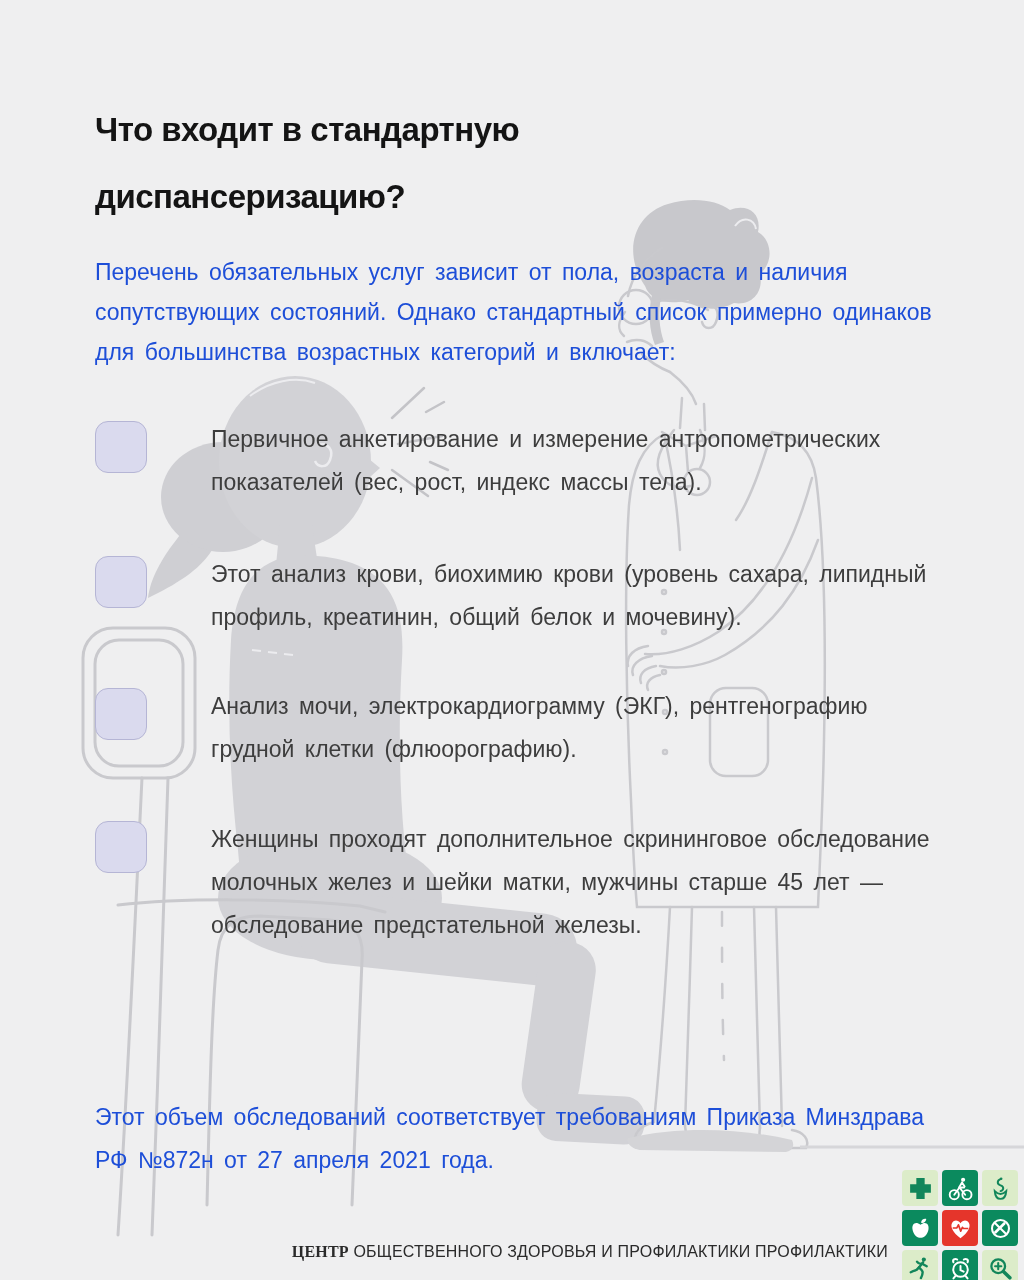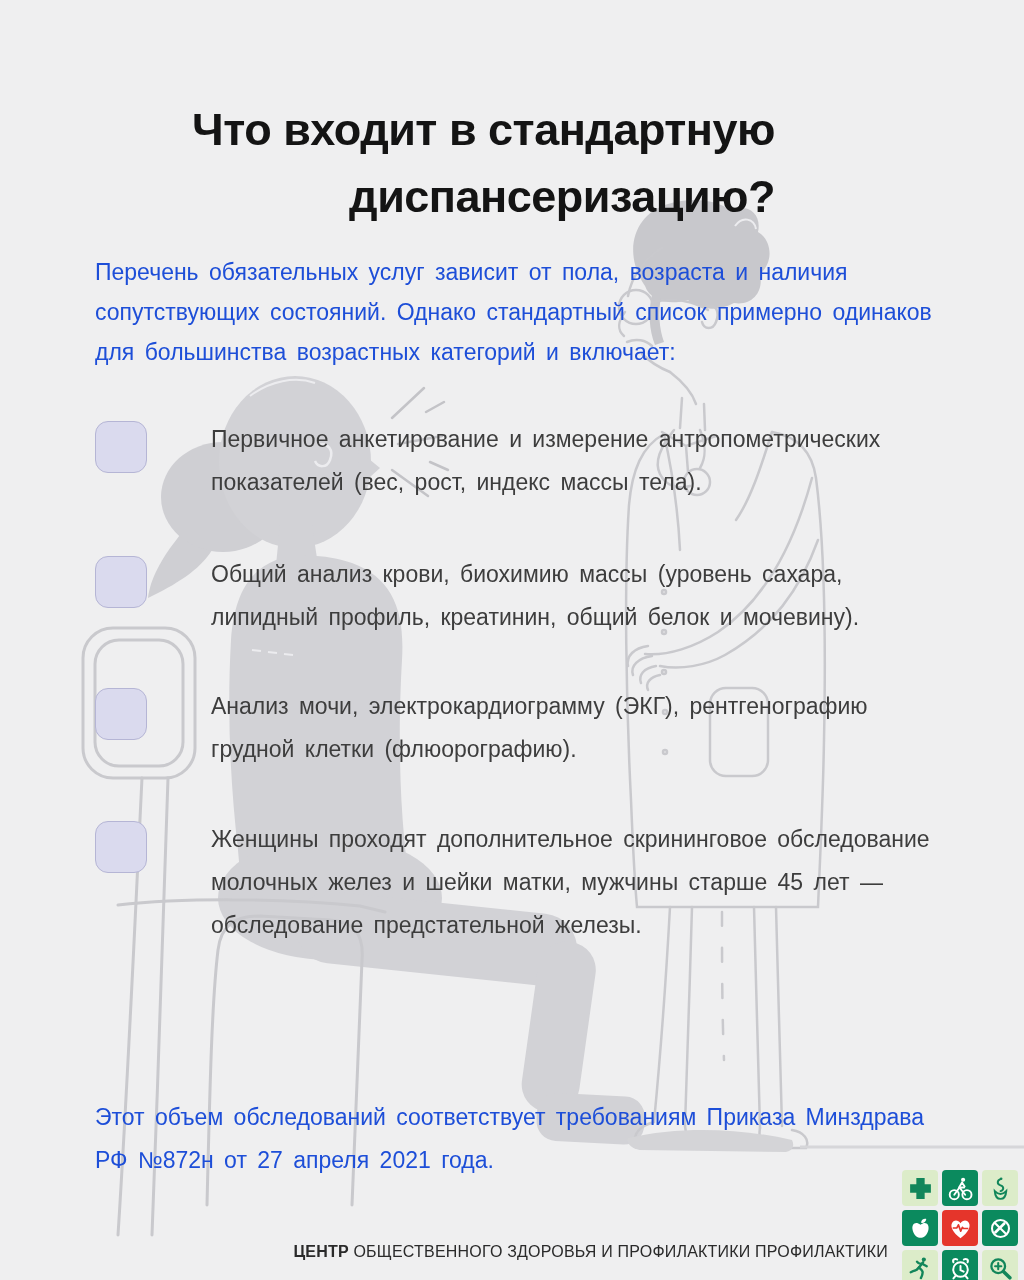--- a/index.html
+++ b/index.html
@@ -1,38 +1,38 @@
 <!DOCTYPE html>
 <html><head>
 <meta charset="utf-8">
 <style>
   html,body{margin:0;padding:0;background:#e4e4e6;}
   .page{position:relative;width:1024px;height:1280px;background:#efeff0;overflow:hidden;
         font-family:"Liberation Sans","DejaVu Sans",sans-serif;}
   .bg-illustration{position:absolute;left:0;top:0;width:1024px;height:1280px;pointer-events:none;}
   .content{position:absolute;left:0;top:0;width:100%;height:100%;}
   .title{position:absolute;left:95px;top:96px;width:680px;margin:0;
-         font-size:45px;line-height:67px;font-weight:bold;color:#141414;letter-spacing:-0.5px;text-align:right;}
+         font-size:33px;line-height:67px;font-weight:bold;color:#141414;letter-spacing:-0.5px;}
   .para{position:absolute;left:95px;margin:0;font-size:23px;line-height:40px;color:#1d4ed8;word-spacing:4px;}
   .intro{top:252px;width:845px;}
   .footer-note{top:1096px;width:845px;line-height:43px;}
   .item{position:absolute;left:95px;display:flex;align-items:flex-start;gap:36px;}
   .checkbox{width:52px;height:52px;flex:none;background:#dadaee;border:1px solid #b5b5d5;
             border-radius:13px;box-sizing:border-box;}
   .item-text{width:745px;margin:-3px 0 0 28px;font-size:23px;line-height:43px;color:#3d3d3d;word-spacing:4px;}
   .logo-grid{position:absolute;left:902px;top:1170px;display:grid;
              grid-template-columns:repeat(3,36px);grid-auto-rows:36px;gap:4px;}
   .tile{border-radius:4px;display:flex;align-items:center;justify-content:center;}
   .tile.light{background:#dcecc9;}
   .tile.dark{background:#0b8a5e;}
   .tile.red{background:#e5352b;}
   .tile svg{width:27px;height:27px;display:block;}
   .org-name{position:absolute;right:136px;top:1243px;font-size:16px;color:#2a2a2a;
             letter-spacing:0.2px;white-space:nowrap;}
-  .org-name .b{font-weight:bold;}
+  .org-name .b{font-weight:bold;font-family:Liberation Serif, serif;}
 </style>
 </head>
 <body>
 
 <div class="page">
 
   <svg class="bg-illustration" viewBox="0 0 1024 1280">
     <g>
       <path d="M180 535 C160 560 150 580 148 598 C175 585 200 570 212 550 Z" fill="#cfcfd3"></path>
       <ellipse cx="223" cy="497" rx="62" ry="55" fill="#cfcfd3"></ellipse>
@@ -113,21 +113,21 @@
     <h1 class="title">Что входит в стандартную диспансеризацию?</h1>
 
     <p class="para intro">Перечень обязательных услуг зависит от пола, возраста и наличия сопутствующих состояний. Однако стандартный список примерно одинаков для большинства возрастных категорий и включает:</p>
 
     <div class="item" style="top:421px">
       <span class="checkbox"></span>
       <p class="item-text">Первичное анкетирование и измерение антропометрических показателей (вес, рост, индекс массы тела).</p>
     </div>
     <div class="item" style="top:556px">
       <span class="checkbox"></span>
-      <p class="item-text">Общий анализ крови, биохимию массы (уровень сахара, липидный профиль, креатинин, общий белок и мочевину).</p>
+      <p class="item-text">Этот анализ крови, биохимию крови (уровень сахара, липидный профиль, креатинин, общий белок и мочевину).</p>
     </div>
     <div class="item" style="top:688px">
       <span class="checkbox"></span>
       <p class="item-text">Анализ мочи, электрокардиограмму (ЭКГ), рентгенографию грудной клетки (флюорографию).</p>
     </div>
     <div class="item" style="top:821px">
       <span class="checkbox"></span>
       <p class="item-text">Женщины проходят дополнительное скрининговое обследование молочных желез и шейки матки, мужчины старше 45 лет — обследование предстательной железы.</p>
     </div>
 

